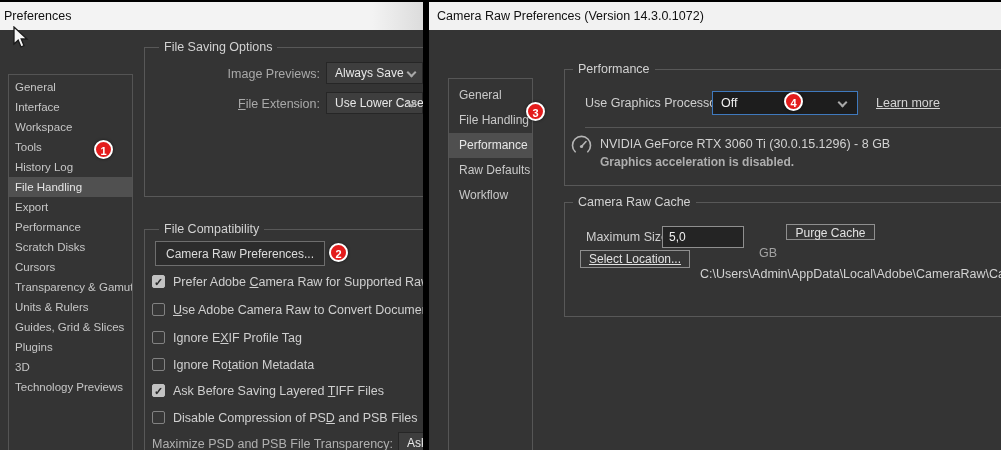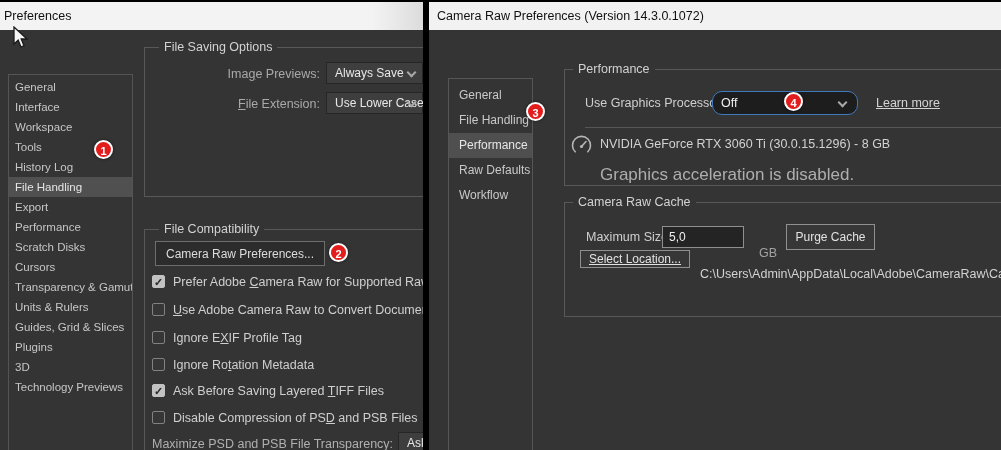--- a/index.html
+++ b/index.html
@@ -164,42 +164,42 @@
         <div class="cr-tab">File Handling</div>
         <div class="cr-tab sel">Performance</div>
         <div class="cr-tab">Raw Defaults</div>
         <div class="cr-tab">Workflow</div>
       </div>
 
       <div class="fieldset" style="left:135px;top:39px;width:450px;height:117px;border-right:none;">
         <span class="legend" style="left:8px;">Performance</span>
       </div>
       <div class="formlabel" style="left:156px;top:66px;color:#cfcfcf;">Use Graphics Processor:</div>
-      <div class="cr-combo" style="left:283px;top:61px;width:146px;height:24px;border-radius:10px;">
+      <div class="cr-combo" style="left:283px;top:61px;width:146px;height:24px;">
         <span>Off</span>
         <span class="chev" style="right:11px;top:7px;"></span>
       </div>
       <a class="link" style="left:447px;top:66px;">Learn more</a>
       <div class="sep" style="left:156px;top:97px;width:416px;"></div>
 
       <svg class="txt" style="left:142px;top:105px;" width="21" height="21" viewBox="0 0 21 21">
         <path d="M4.2 16.8 A9 9 0 1 1 16.8 16.8" fill="none" stroke="#b5b5b5" stroke-width="1.6" stroke-linecap="round"></path>
         <circle cx="10.5" cy="11.5" r="1.6" fill="#b5b5b5"></circle>
         <line x1="10.5" y1="11.5" x2="15" y2="6.5" stroke="#b5b5b5" stroke-width="1.6" stroke-linecap="round"></line>
       </svg>
       <div class="txt" style="left:171px;top:107px;font-size:12.5px;color:#d2d2d2;">NVIDIA GeForce RTX 3060 Ti (30.0.15.1296) - 8 GB</div>
-      <div class="txt" style="left:171px;top:135px;font-size:17px;color:#aeaeae;">Graphics acceleration is disabled.</div>
+      <div class="txt" style="left:171px;top:125px;font-size:12px;color:#aeaeae;font-weight:bold;">Graphics acceleration is disabled.</div>
 
       <div class="fieldset" style="left:135px;top:172px;width:450px;height:115px;border-right:none;">
         <span class="legend" style="left:8px;">Camera Raw Cache</span>
       </div>
       <div class="formlabel" style="left:157px;top:200px;color:#cfcfcf;">Maximum Size:</div>
       <div class="cr-input" style="left:233px;top:196px;width:82px;height:22px;">5,0</div>
       <div class="formlabel" style="left:330px;top:216px;color:#a3a3a3;">GB</div>
-      <button class="cr-btn" style="left:357px;top:194px;width:89px;height:26px;">Purge Cache</button>
+      <button class="cr-btn" style="left:357px;top:194px;width:89px;height:16px;">Purge Cache</button>
       <button class="cr-btn" style="left:151px;top:220px;width:110px;height:18px;text-decoration:underline;">Select Location...</button>
       <div class="txt" style="left:271px;top:237px;font-size:12.5px;color:#d2d2d2;">C:\Users\Admin\AppData\Local\Adobe\CameraRaw\Cache2\</div>
     </div>
   </div>
 
   <div class="badge" style="left:94px;top:140px;">1</div>
   <div class="badge" style="left:329px;top:243px;">2</div>
   <div class="badge" style="left:526px;top:102px;">3</div>
   <div class="badge" style="left:784px;top:92px;">4</div>
 

